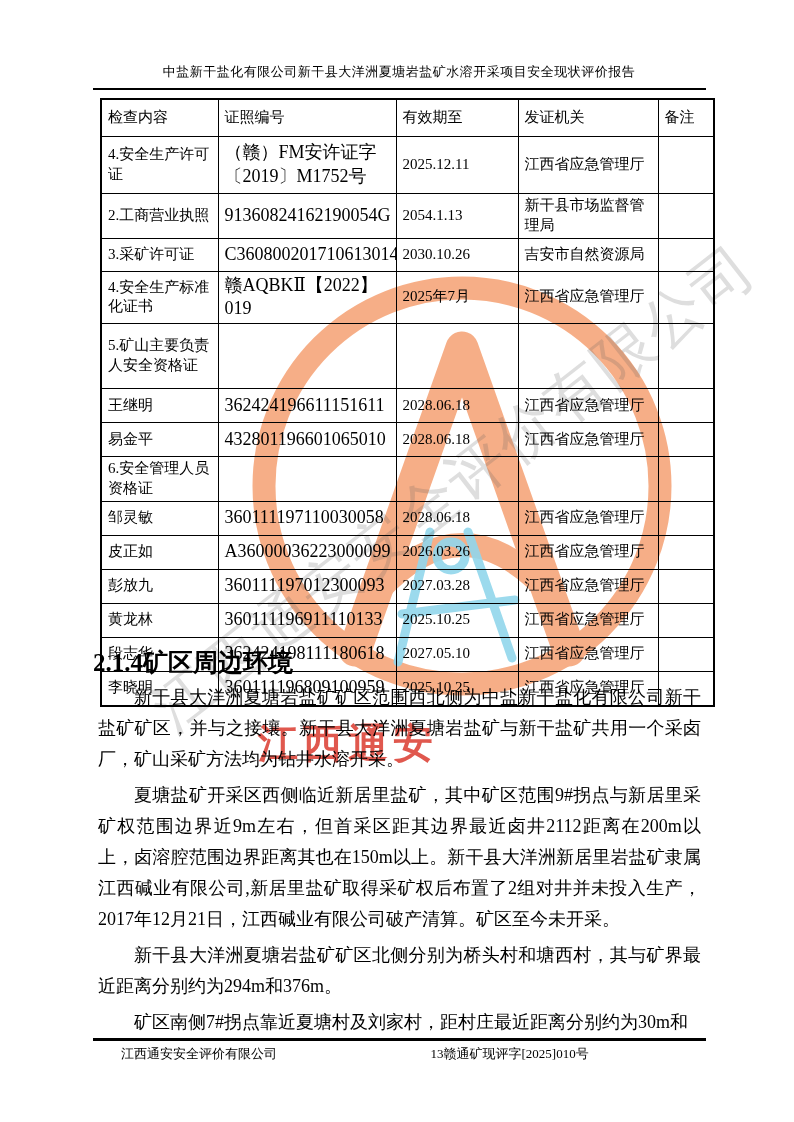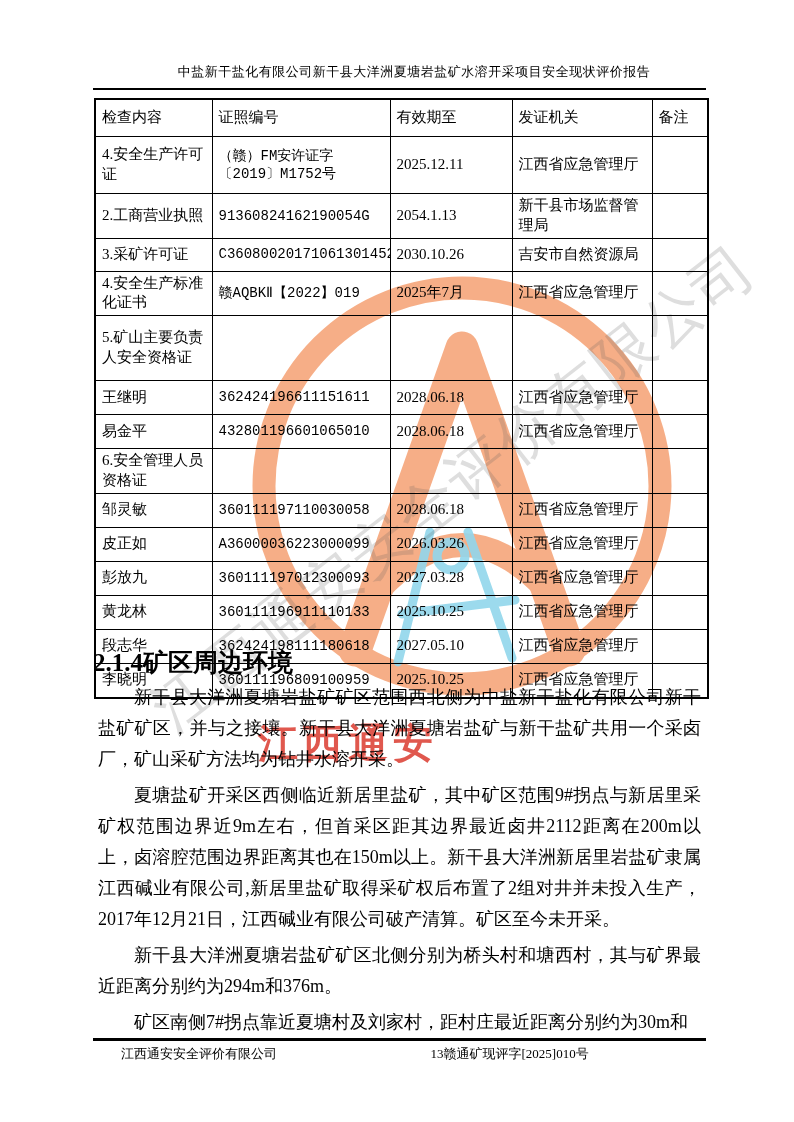--- a/index.html
+++ b/index.html
@@ -29,48 +29,48 @@
     font-size:40px; font-weight:bold; letter-spacing:5px;
     color:rgba(217,51,39,0.82);
     white-space:nowrap;
     font-family:Liberation Mono, monospace;
   }
 
   
   .content { position:absolute; inset:0; z-index:2; }
 
   .doc-header {
-    position:absolute; top:63px; left:108px; width:612px;
+    position:absolute; top:63px; left:93px; width:612px;
     text-align:center; font-size:13px; letter-spacing:0.5px;
   }
   .header-rule {
     position:absolute; top:88px; left:93px; width:613px;
     height:2.4px; background:#000;
   }
 
   table.cert {
-    position:absolute; top:98px; left:94px;
+    position:absolute; top:98px; left:100px;
     width:613px; border-collapse:collapse; table-layout:fixed;
     border:2px solid #000;
   }
   table.cert th, table.cert td {
     border:1px solid #000;
     padding:2px 6px;
     font-size:15px; font-weight:normal;
     text-align:left; vertical-align:middle;
     line-height:1.32;
     overflow:hidden;
   }
   table.cert col.c1 { width:117px; }
   table.cert col.c2 { width:178px; }
   table.cert col.c3 { width:122px; }
   table.cert col.c4 { width:140px; }
   table.cert col.c5 { width:56px;  }
   table.cert thead th { height:32px; }
-  table.cert td:nth-child(2) { font-size:14px; white-space:pre-line;font-family:Liberation Mono, monospace; }
+  table.cert td:nth-child(2) { font-size:18px; white-space:pre-line; }
   tbody tr:nth-child(1) td { height:52px; }
   tbody tr:nth-child(2) td { height:38px; }
   tbody tr:nth-child(3) td { height:28px; }
   tbody tr:nth-child(4) td { height:38px; }
   tbody tr:nth-child(5) td { height:60px;margin-left:7px; }
   tbody tr:nth-child(6) td,
   tbody tr:nth-child(7) td { height:29px; }
   tbody tr:nth-child(8) td { height:38px;margin-top:32px; }
   tbody tr:nth-child(n+9) td { height:29px; }
 

